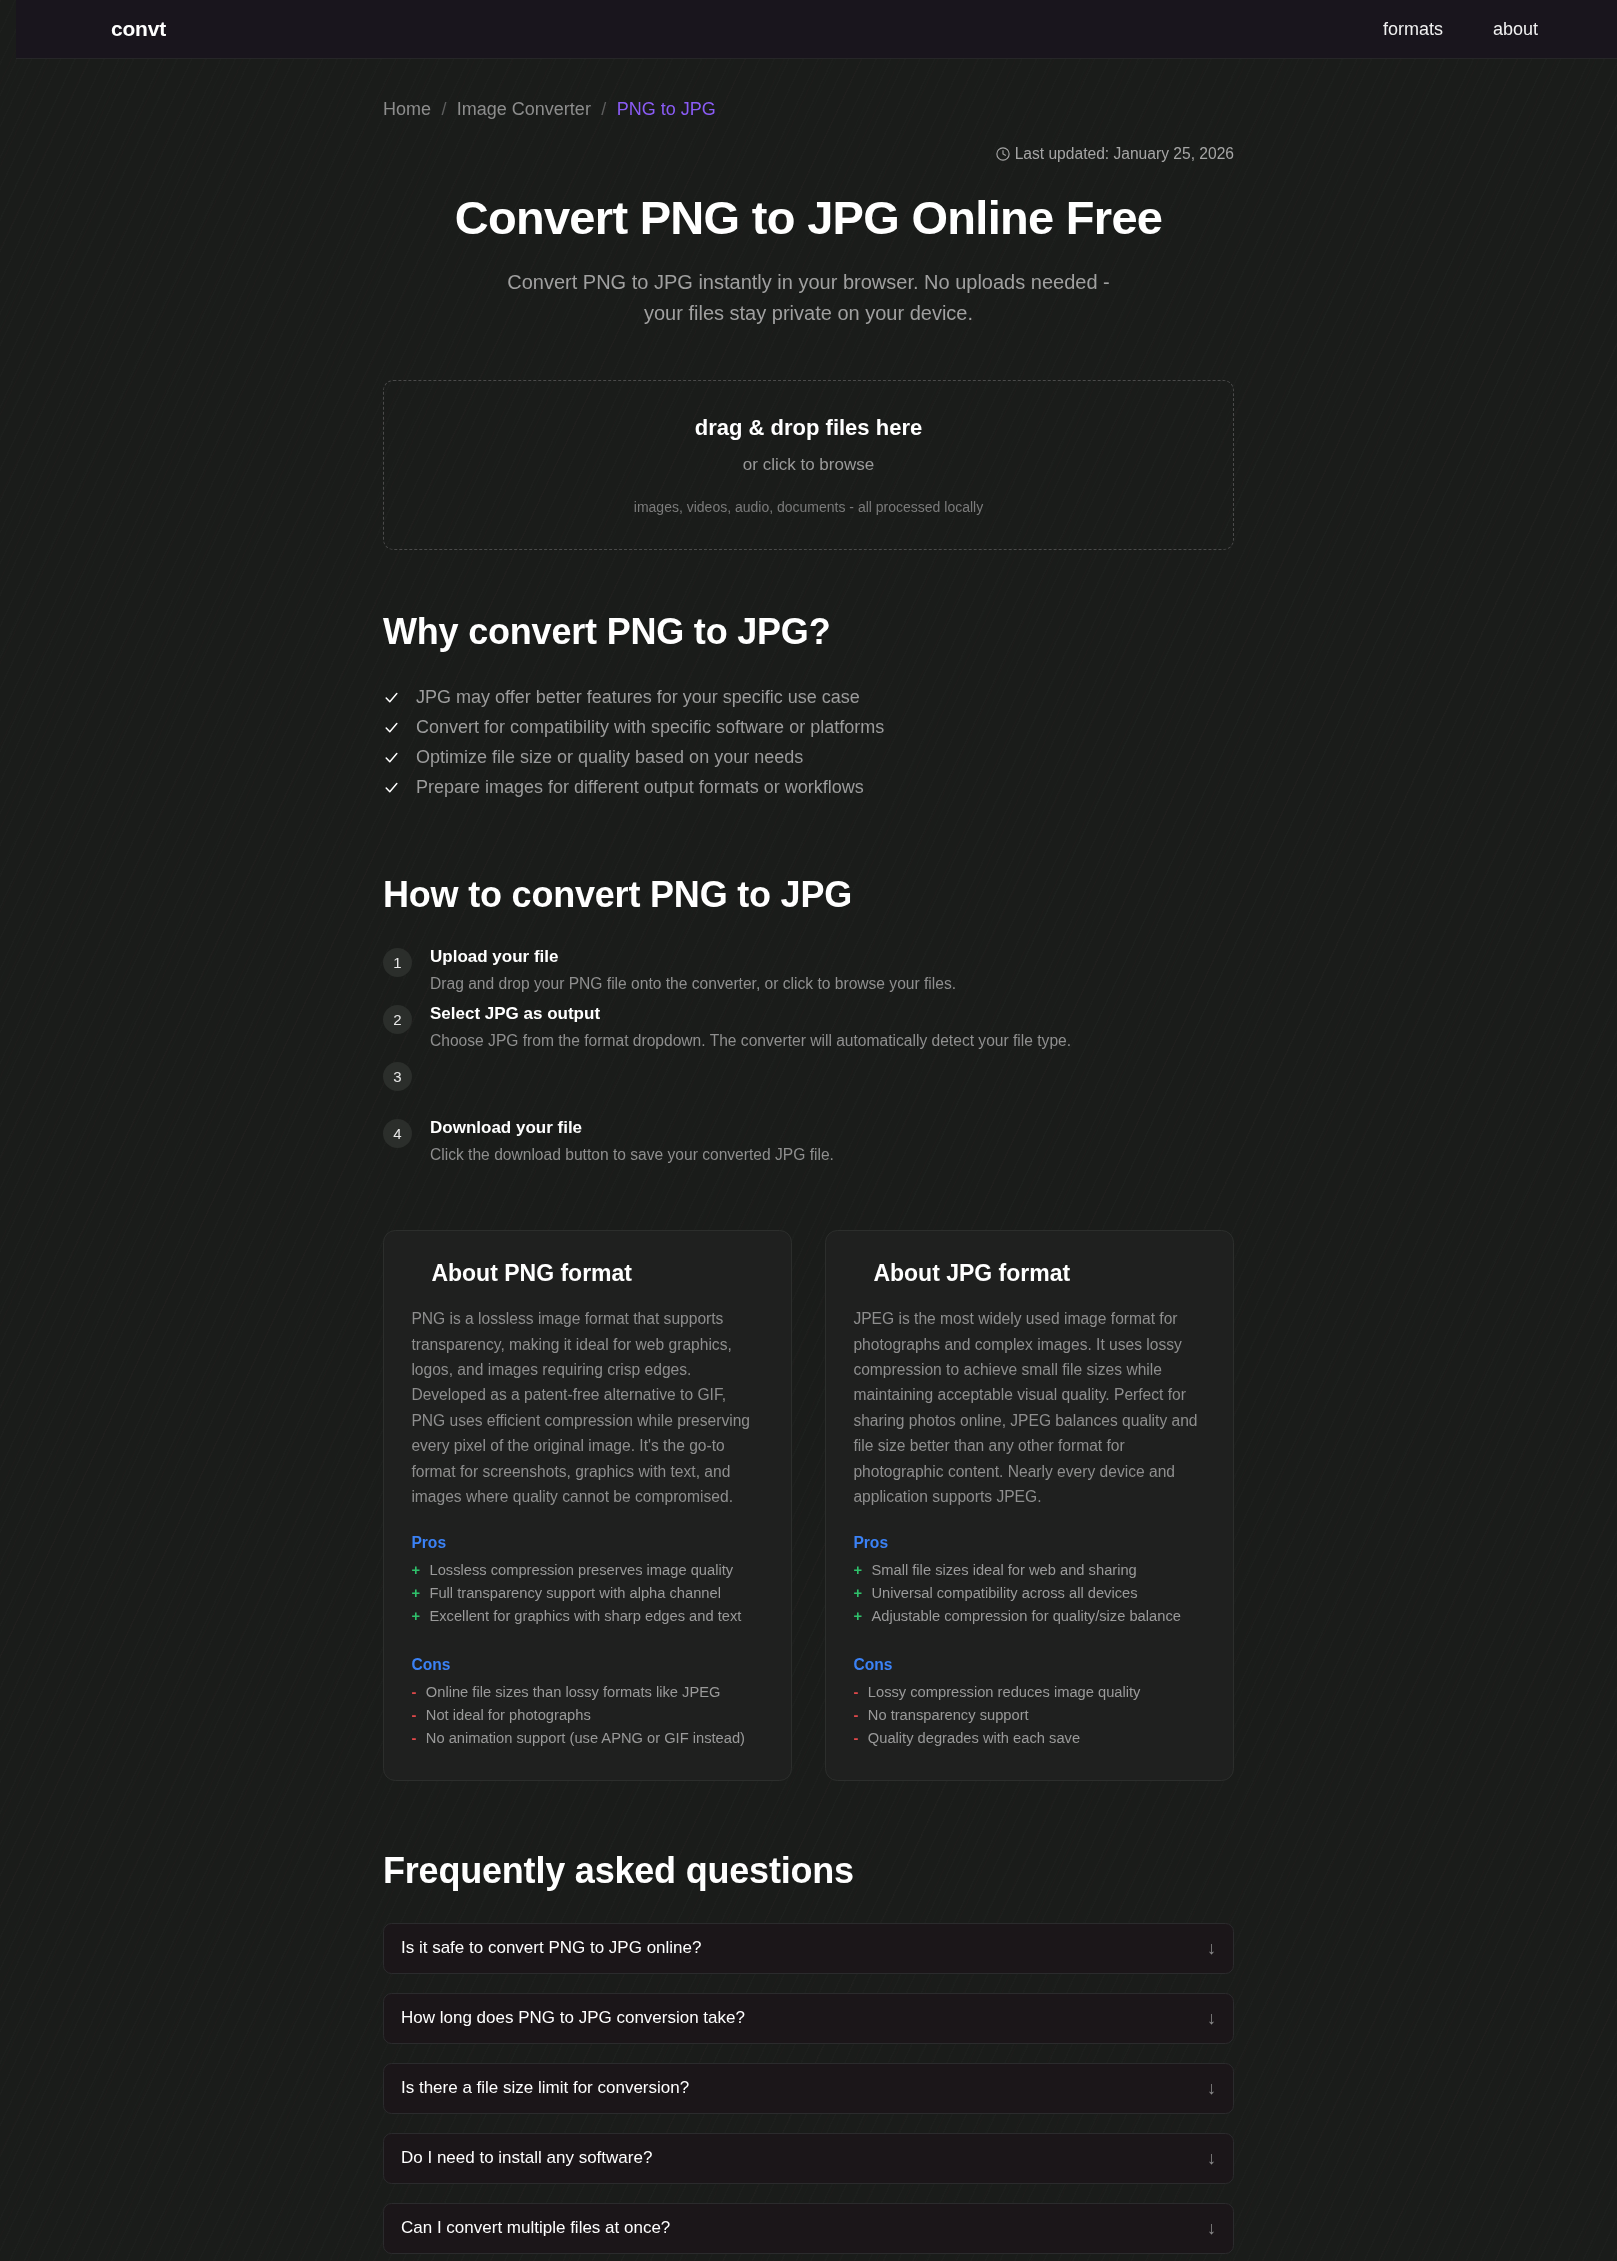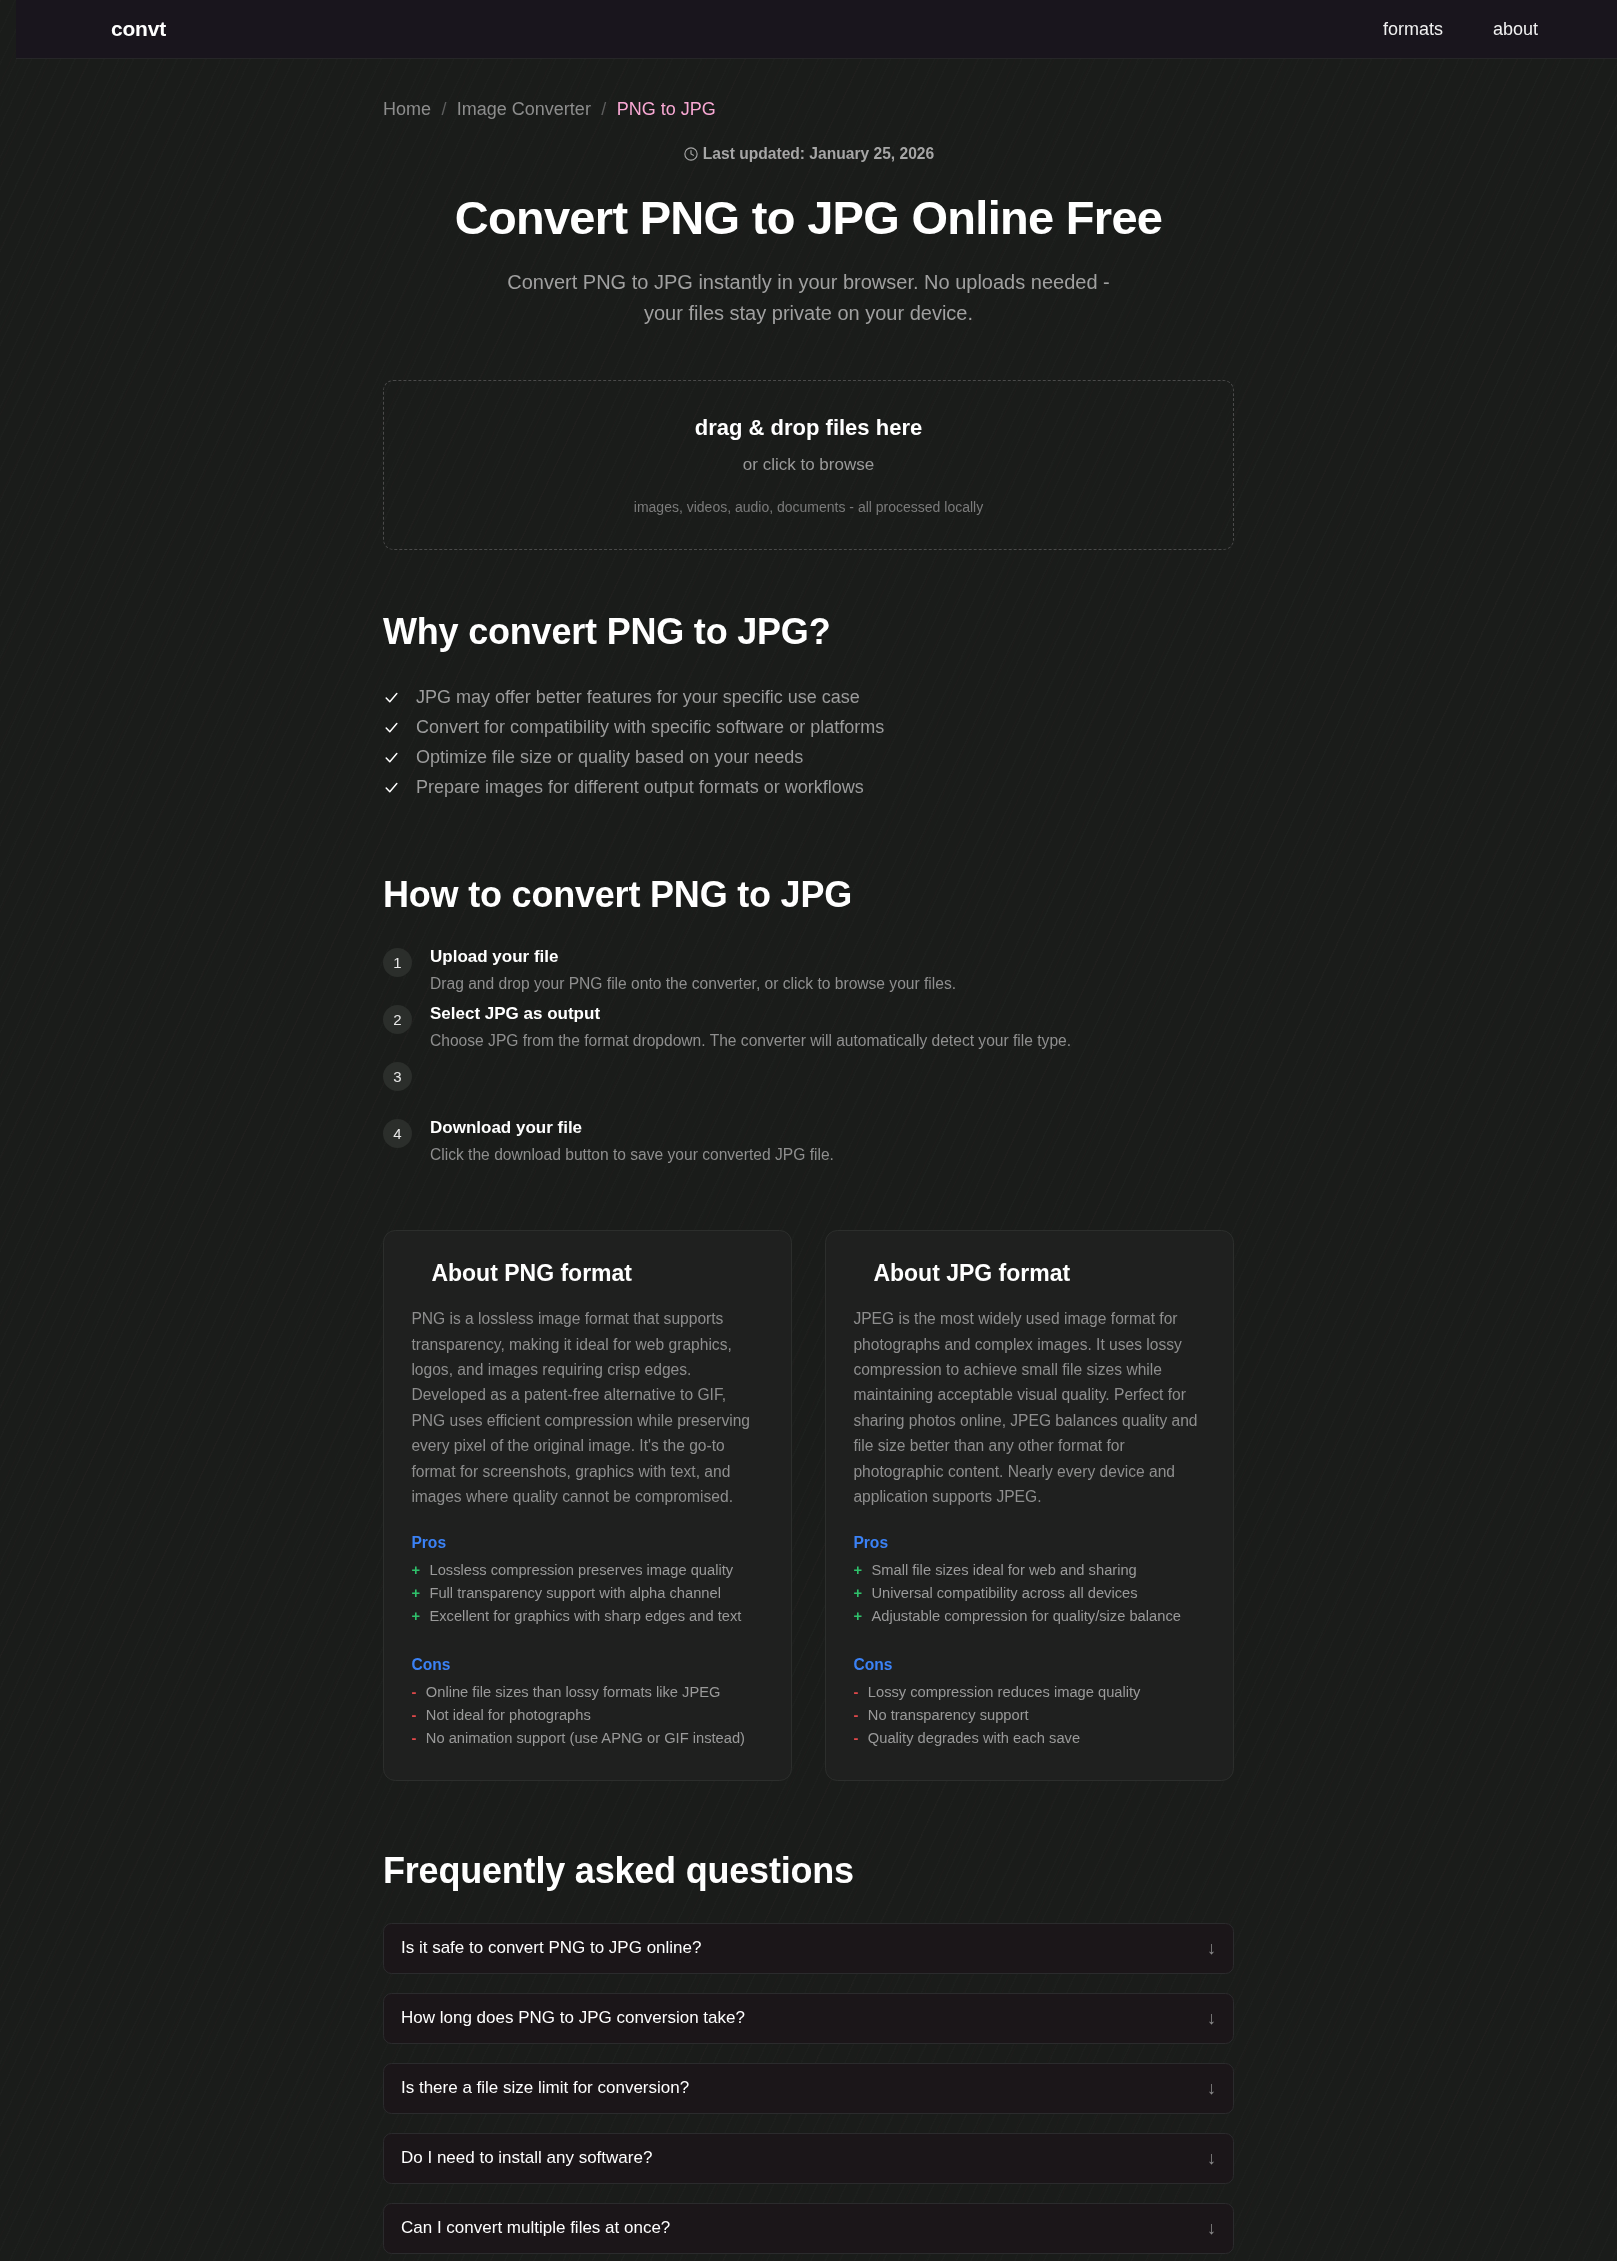--- a/index.html
+++ b/index.html
@@ -78,33 +78,32 @@
 
   
   .breadcrumb {
     display: flex;
     align-items: center;
     gap: 10.4px;
     padding-top: 40px;
     font-size: 18px;
   }
   .crumb        { color: #8d8d8d; }
-  .crumb.current{ color: #f9a8d4; }
+  .crumb.current{ color: #8b5cf6; }
   .crumb-sep    { color: #5e5e5e; }
 
   
   .last-updated {
     margin-top: 25px;
     display: flex;
     align-items: center;
-    justify-content: center;
+    justify-content: flex-end;
     gap: 4px;
     font-size: 15.6px;
     color: #a6a6a6;
-    font-weight: bold;
   }
   .clock-icon { display: block; width: 16px; height: 16px; }
 
   
   .hero-title {
     margin-top: 27.4px;
     text-align: center;
     font-size: 47px;
     font-weight: 700;
     color: #ffffff;

